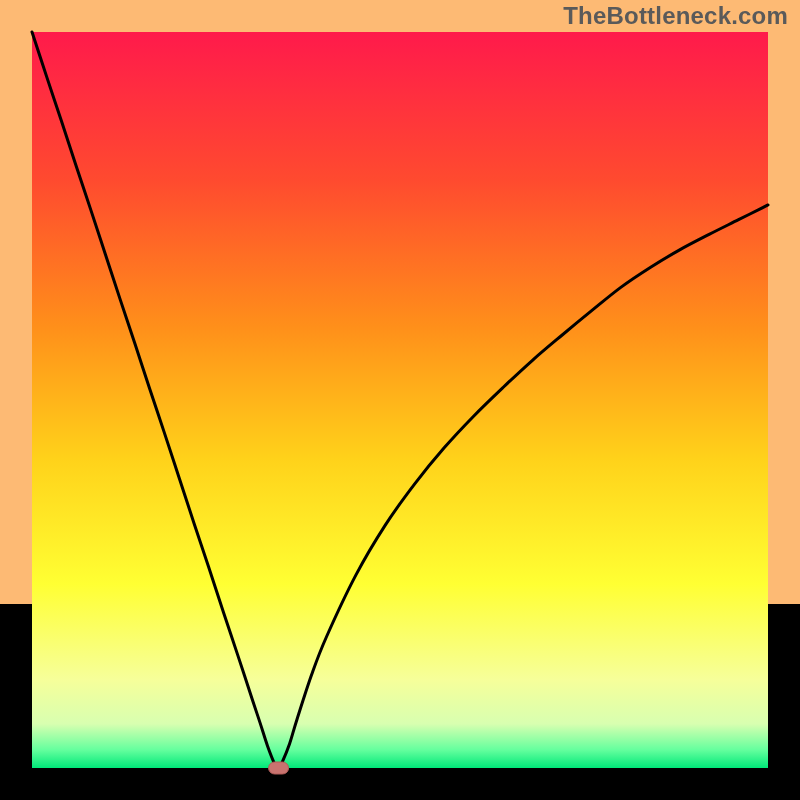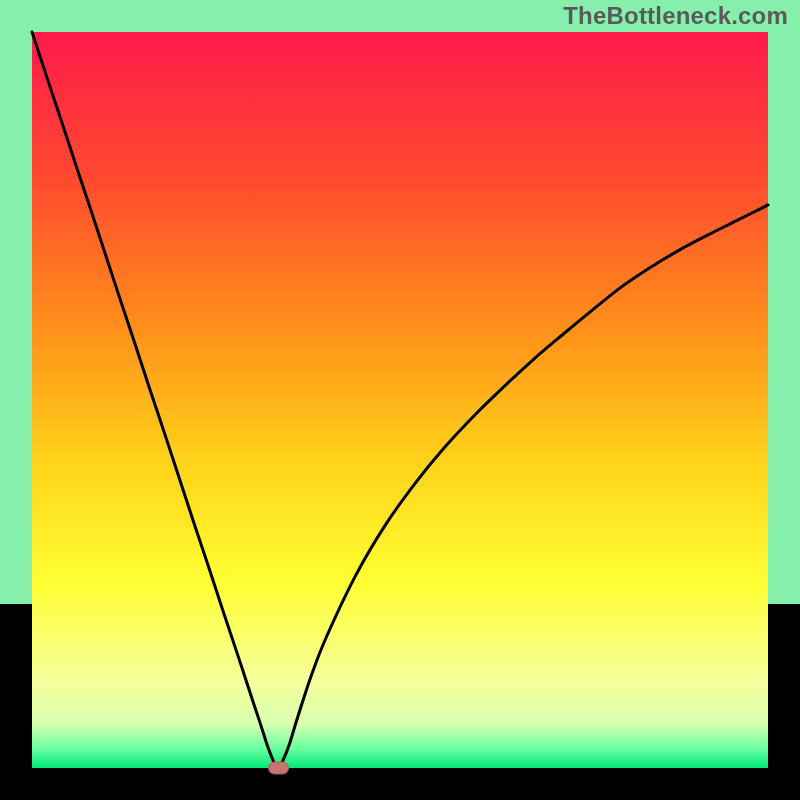--- a/index.html
+++ b/index.html
@@ -1,21 +1,21 @@
 <!DOCTYPE html>
 <html><head>
 <meta charset="utf-8">
 <style>
   * { margin: 0; padding: 0; box-sizing: border-box; }
   html, body { width: 800px; height: 800px; overflow: hidden; background: #000; }
   .frame {
     position: relative;
     width: 800px;
     height: 604px;
-    background: #86efac;
+    background: #fdba74;
   }
   .watermark {
     position: absolute;
     top: 2px;
     right: 12px;
     font-family: Arial, Helvetica, sans-serif;
     font-size: 24px;
     font-weight: 600;
     color: #5a5a5a;
     letter-spacing: 0.2px;

